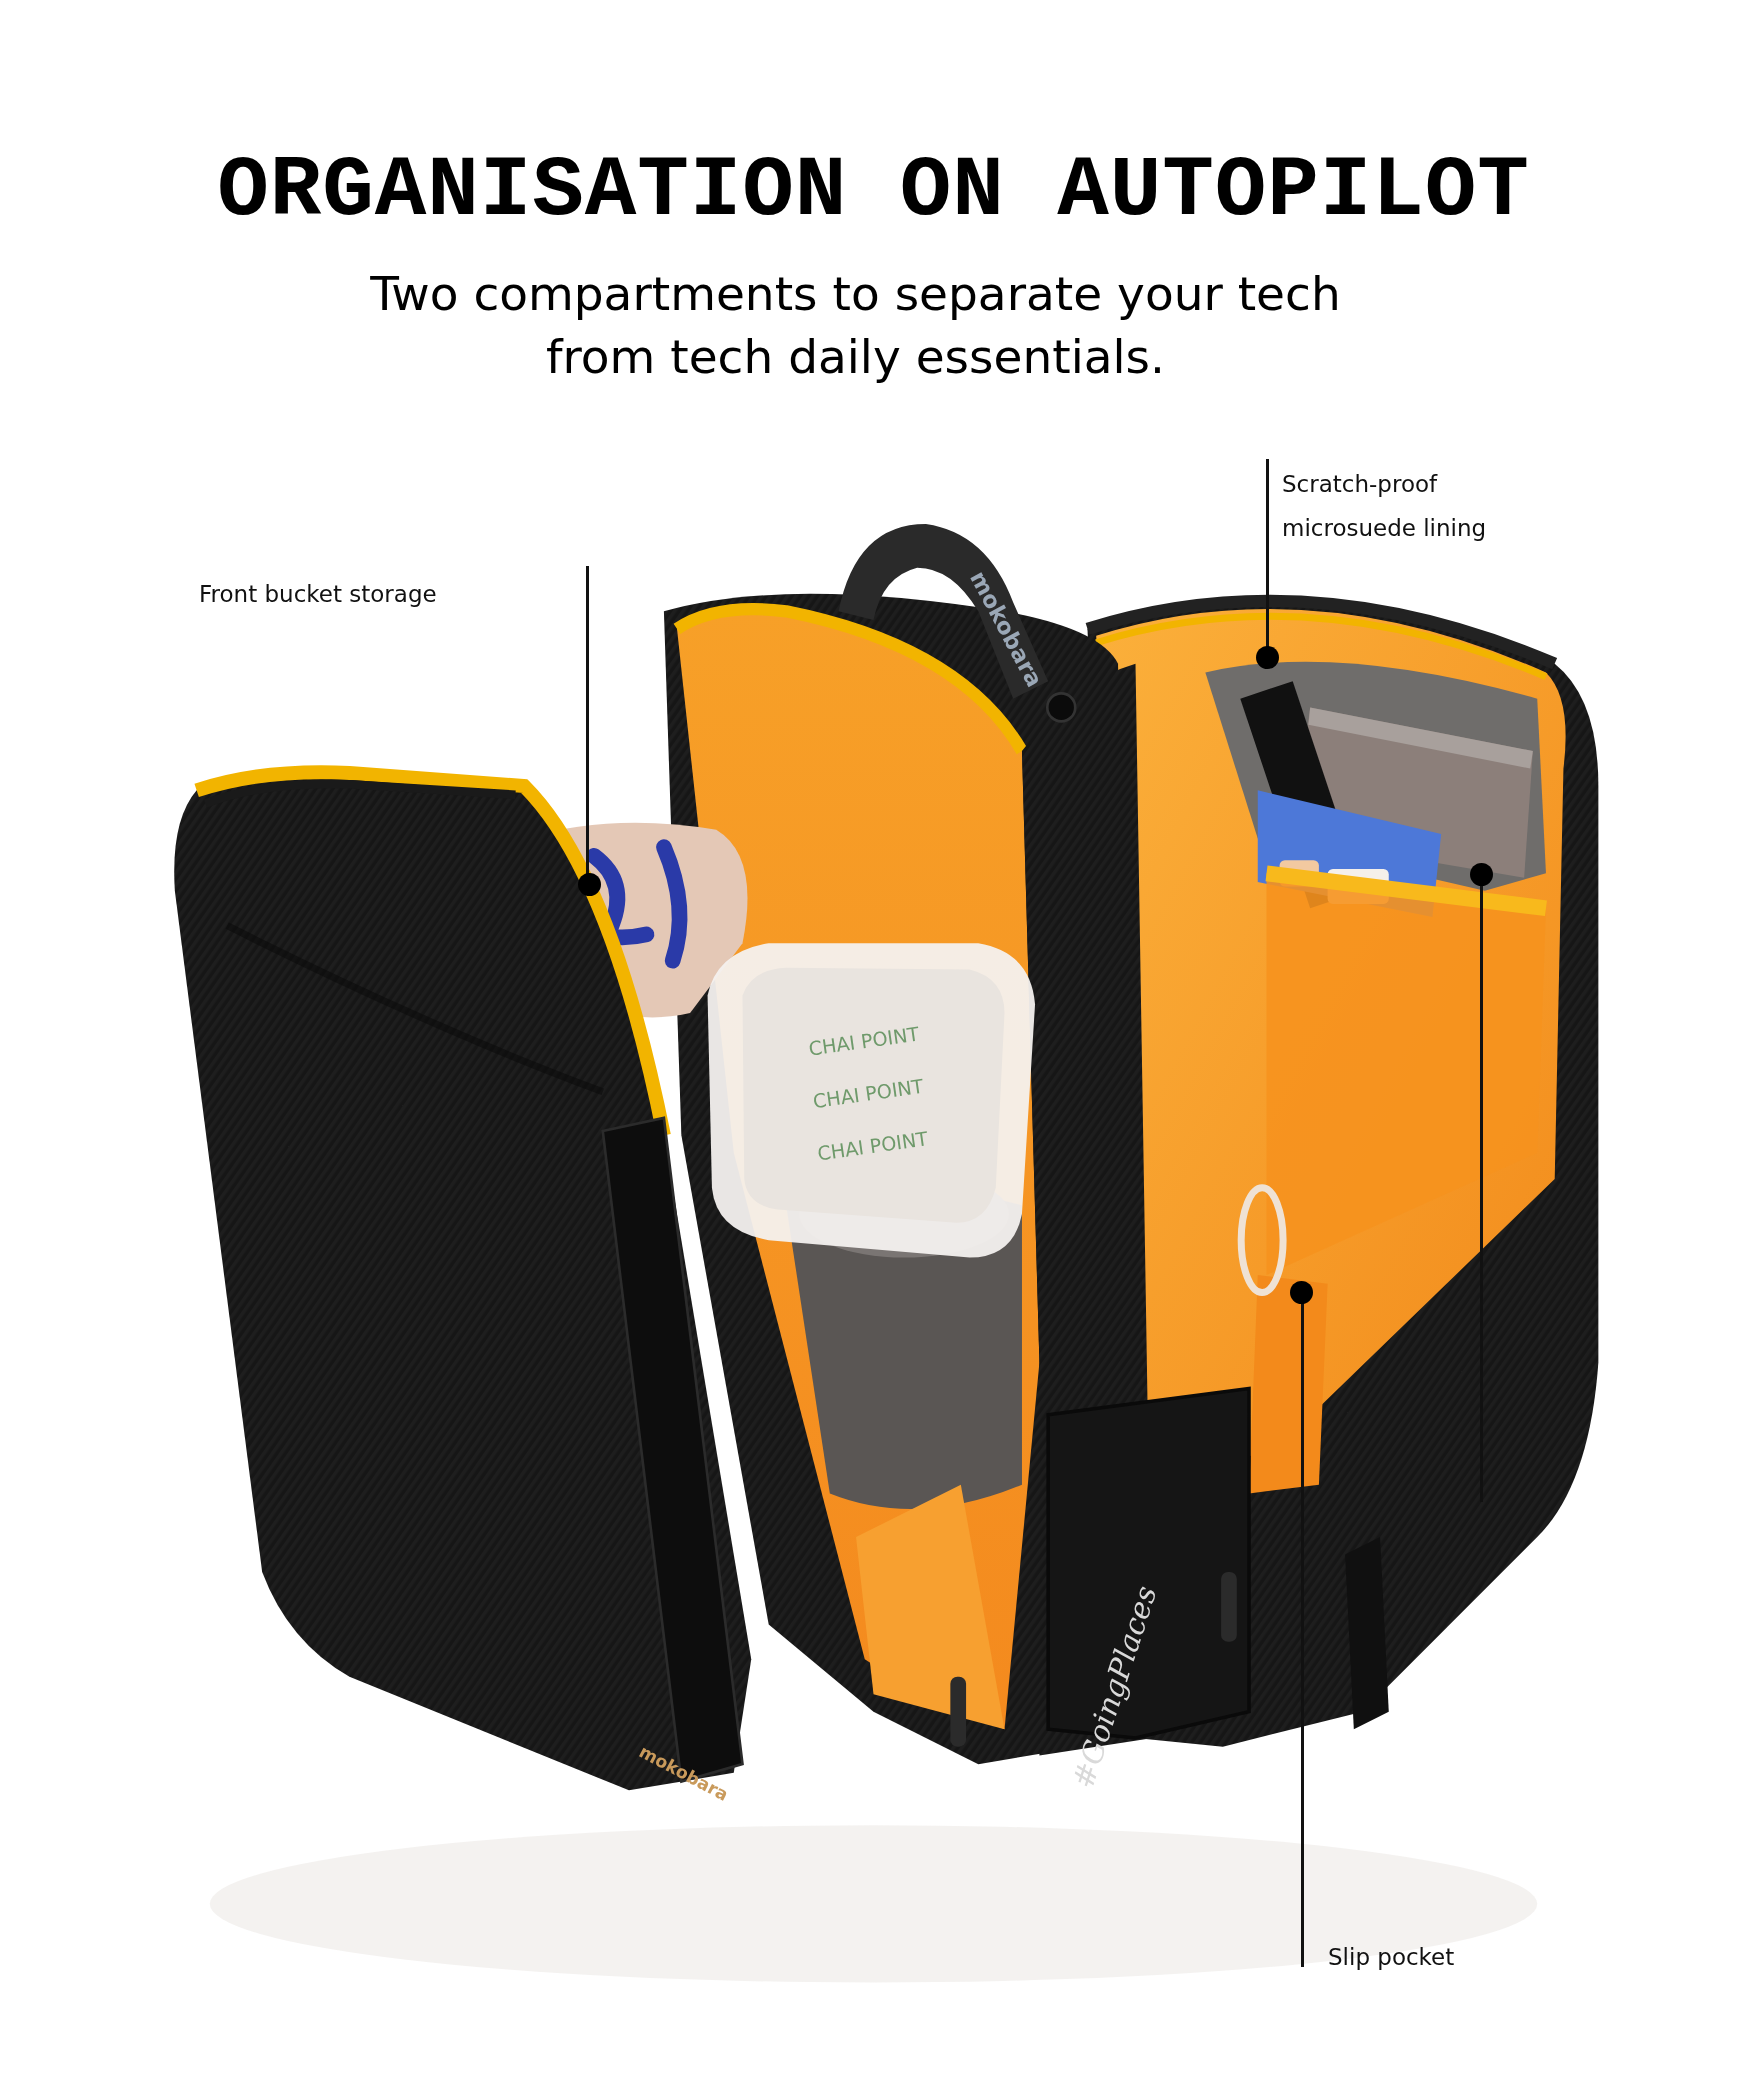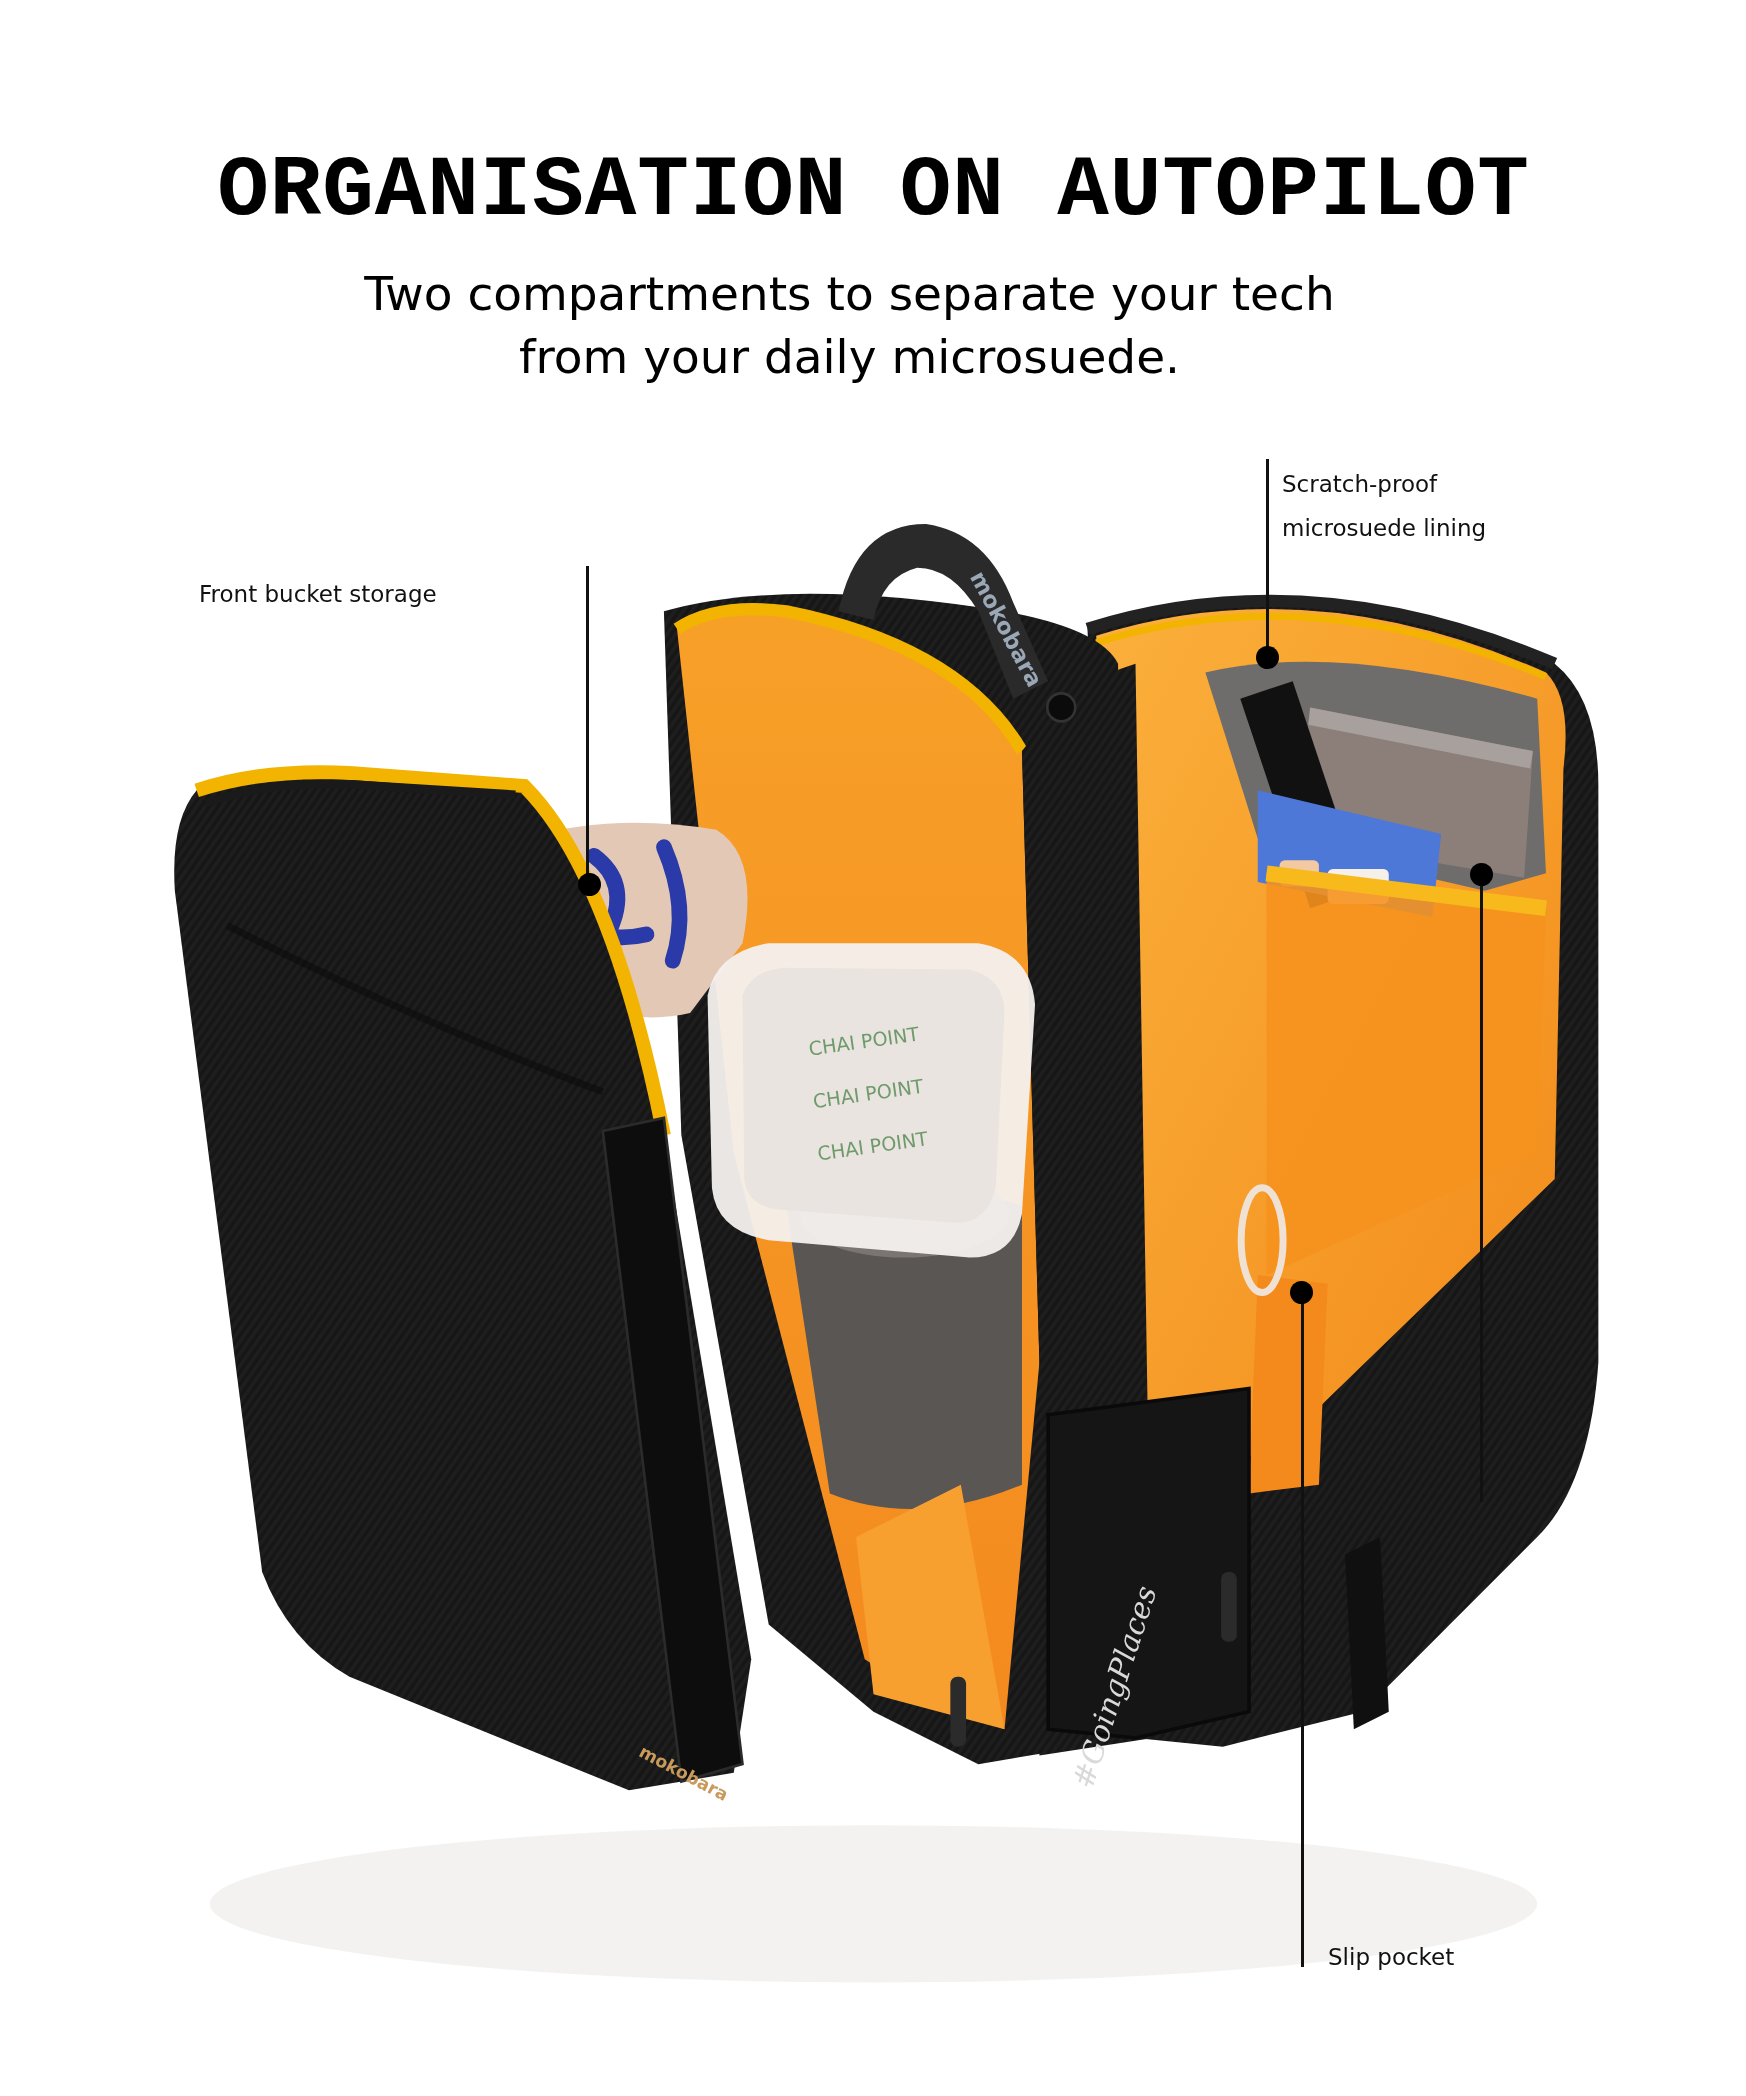--- a/index.html
+++ b/index.html
@@ -1,35 +1,35 @@
 <!DOCTYPE html>
 <html style="font-size:14px"><head>
 <meta charset="utf-8">
 <style>
   html, body { margin:0; padding:0; background:#ffffff; }
   body { width:1747px; height:2096px; position:relative; overflow:hidden;
          font-family:"DejaVu Sans", "Liberation Sans", sans-serif; color:#000; }
   .headline { position:absolute; left:0; top:148px; width:1747px; text-align:center;
               font-family:Liberation Mono, monospace; font-weight:700; font-size:86px;
               letter-spacing:0.9px; line-height:1; }
-  .subline { position:absolute; left:2px; top:262px; width:1695px; text-align:center;
+  .subline { position:absolute; left:8px; top:262px; width:1695px; text-align:center;
              font-size:47px; line-height:63px; font-weight:400; }
   .subline span { display:block; }
   .stage { position:absolute; left:0; top:0; width:1747px; height:2096px; }
   .callout-label { position:absolute; font-size:23px; line-height:44px; font-weight:400; color:#111; white-space:nowrap;margin-top:8px; }
   .callout-line { position:absolute; width:2.6px; background:#111; }
   .callout-dot { position:absolute; width:23px; height:23px; border-radius:50%; background:#000; }
 </style>
 </head>
 <body>
 
 <div class="headline">ORGANISATION ON AUTOPILOT</div>
 <div class="subline">
   <span>Two compartments to separate your tech</span>
-  <span>from your daily microsuede.</span>
+  <span>from tech daily essentials.</span>
 </div>
 
 <div class="stage">
   <svg width="1747" height="2096" viewBox="0 0 2000 2400" xmlns="http://www.w3.org/2000/svg">
     <defs>
       <pattern id="weave" width="8" height="8" patternUnits="userSpaceOnUse" patternTransform="rotate(35)">
         <rect width="8" height="8" fill="#161616"></rect>
         <rect width="4" height="8" fill="#1e1e1e"></rect>
       </pattern>
       <linearGradient id="lin" x1="0" x2="1" y1="0" y2="1">

